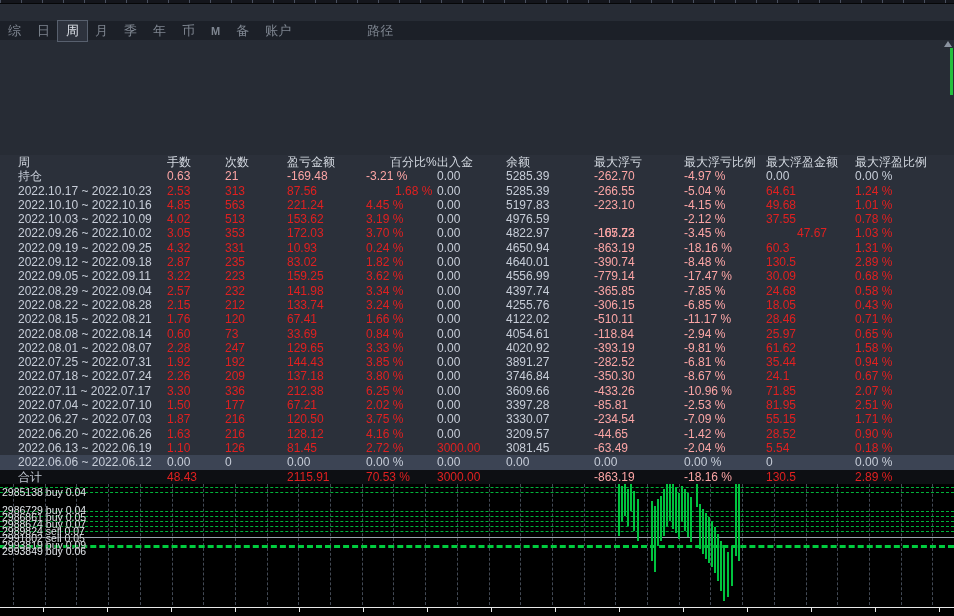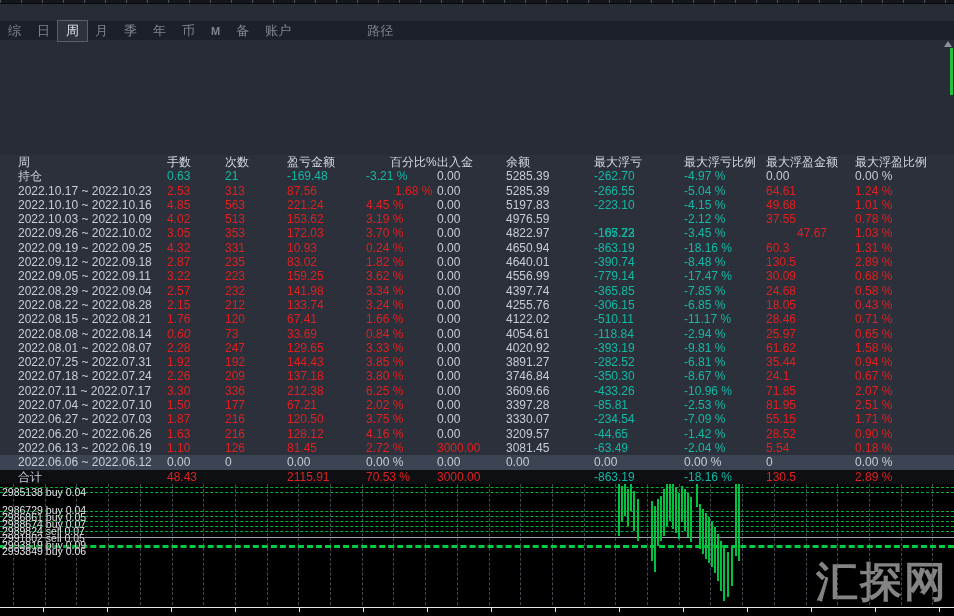--- a/index.html
+++ b/index.html
@@ -27,21 +27,21 @@
   .axis-label{position:absolute;color:#99a0ac;font-size:11px;}
   
   .stat-table{position:absolute;top:155px;left:0;width:954px;height:329px;background:#2b303a;}
   .trow{position:relative;height:14.3px;line-height:14.3px;font-size:12px;}
   .trow.hl{background:#3c4454;}
   .trow.total{background:#0d0f13;}
   .cell{position:absolute;white-space:nowrap;}
   .t-h{color:#d3d8e0;}
   .t-d{color:#c7cdd8;}
   .t-r{color:#e02020;}
-  .t-g{color:#14b8a6;}
+  .t-g{color:#fca5a5;}
   
   .mt4{position:absolute;top:484px;left:0;width:954px;height:132px;background:#000;overflow:hidden;}
   .vgrid{position:absolute;top:0;width:0;height:121px;border-left:1px dashed #596270;opacity:.75;}
   .hgray{position:absolute;left:0;right:0;height:0;border-top:1px dashed #59627
 
 0;opacity:.75;}
   .hgreen{position:absolute;left:0;right:0;height:0;border-top:1px dashed #00b43a;}
   .hgreen.thick{border-top:3px dashed #00cc3e;}
   .priceline{position:absolute;left:0;right:0;height:1px;background:#9aa2ae;}
   .bar{position:absolute;width:2px;background:#00c23e;}
@@ -228,21 +228,21 @@
         <span class="cell t-r" style="left: 366px;">1.66 %</span>
         <span class="cell t-d" style="left: 437px;">0.00</span>
         <span class="cell t-d" style="left: 506px;">4122.02</span>
         <span class="cell t-g" style="left: 594px;">-510.11</span>
         <span class="cell t-g" style="left: 684px;">-11.17 %</span>
         <span class="cell t-r" style="left: 766px;">28.46</span>
         <span class="cell t-r" style="left: 855px;">0.71 %</span>
       </div>
       <div class="trow">
         <span class="cell t-d" style="left: 18px;">2022.08.08 ~ 2022.08.14</span>
-        <span class="cell t-r" style="left: 167px; font-style: italic;">0.60</span>
+        <span class="cell t-r" style="left: 167px;">0.60</span>
         <span class="cell t-r" style="left: 225px;">73</span>
         <span class="cell t-r" style="left: 287px;">33.69</span>
         <span class="cell t-r" style="left: 366px;">0.84 %</span>
         <span class="cell t-d" style="left: 437px;">0.00</span>
         <span class="cell t-d" style="left: 506px;">4054.61</span>
         <span class="cell t-g" style="left: 594px;">-118.84</span>
         <span class="cell t-g" style="left: 684px;">-2.94 %</span>
         <span class="cell t-r" style="left: 766px;">25.97</span>
         <span class="cell t-r" style="left: 855px;">0.65 %</span>
       </div>
@@ -372,21 +372,20 @@
         <span class="cell t-r" style="left: 437px;">3000.00</span>
         <span class="cell t-d" style="left: 506px;"></span>
         <span class="cell t-g" style="left: 594px;">-863.19</span>
         <span class="cell t-g" style="left: 684px;">-18.16 %</span>
         <span class="cell t-r" style="left: 766px;">130.5</span>
         <span class="cell t-r" style="left: 855px;">2.89 %</span>
       </div>
     </div>
 
   <div class="mt4" id="mt4">
-    <div class="watermark">汇探网</div>
   <div class="vgrid" style="left: 13px;"></div>
       <div class="vgrid" style="left: 44.7px;"></div>
       <div class="vgrid" style="left: 76.4px;"></div>
       <div class="vgrid" style="left: 108.1px;"></div>
       <div class="vgrid" style="left: 139.8px;"></div>
       <div class="vgrid" style="left: 171.5px;"></div>
       <div class="vgrid" style="left: 203.2px;"></div>
       <div class="vgrid" style="left: 234.9px;"></div>
       <div class="vgrid" style="left: 266.6px;"></div>
       <div class="vgrid" style="left: 298.3px;"></div>

